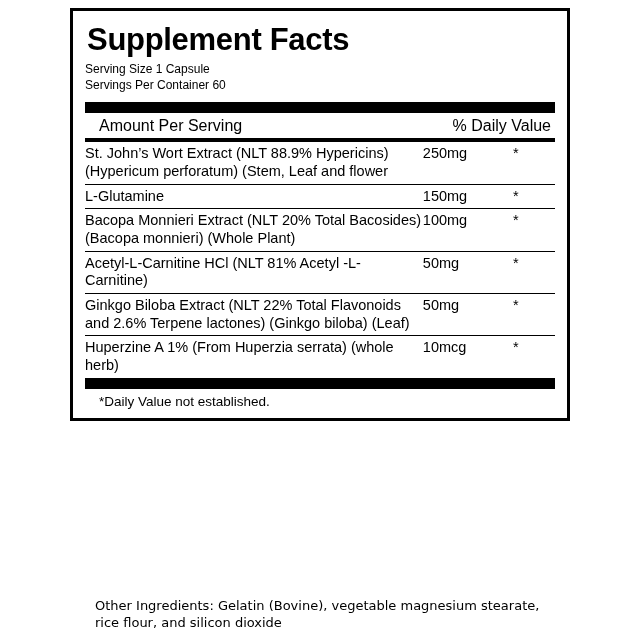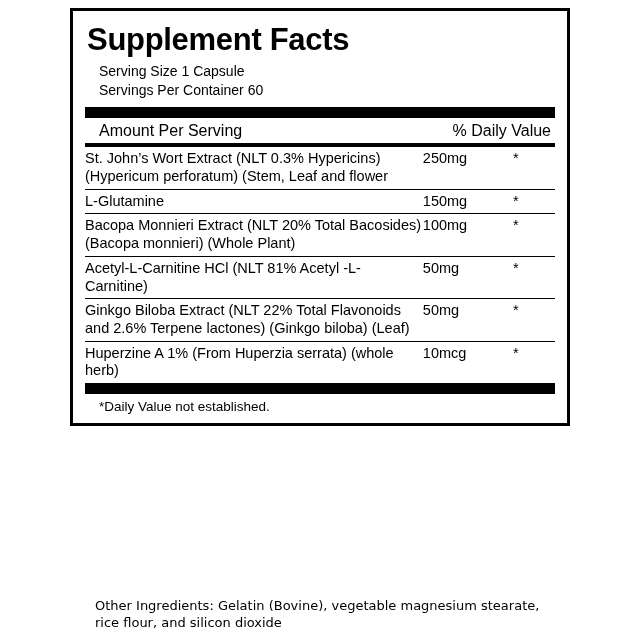--- a/index.html
+++ b/index.html
@@ -32,23 +32,22 @@
     background: #ffffff;
   }
   .title {
     font-size: 31px;
     font-weight: bold;
     letter-spacing: -0.3px;
     line-height: 1.08;
     margin: 2px 0 6px 2px;
   }
   .serving-line {
-    font-size: 14px;
+    font-size: 12px;
     line-height: 1.32;
-    margin-left: 14px;
   }
   .rule-thick {
     height: 11px;
     background: #000000;
     margin: 8px 0 0 0;
   }
   .hdr-row {
     display: flex;
     align-items: flex-end;
     font-size: 16px;
@@ -129,21 +128,21 @@
     <div class="hdr-row">
       <div class="hdr-amount">Amount Per Serving</div>
       <div class="hdr-dv">% Daily Value</div>
     </div>
 
     <div class="rule-med"></div>
 
     <table class="facts">
       <tbody>
         <tr>
-          <td class="nutrient">St. John’s Wort Extract (NLT 0.3% Hypericins) (Hypericum perforatum) (Stem, Leaf and flower</td>
+          <td class="nutrient">St. John’s Wort Extract (NLT 88.9% Hypericins) (Hypericum perforatum) (Stem, Leaf and flower</td>
           <td class="amount">250mg</td>
           <td class="dv">*</td>
         </tr>
         <tr>
           <td class="nutrient">L-Glutamine</td>
           <td class="amount">150mg</td>
           <td class="dv">*</td>
         </tr>
         <tr>
           <td class="nutrient">Bacopa Monnieri Extract (NLT 20% Total Bacosides) (Bacopa monnieri) (Whole Plant)</td>

